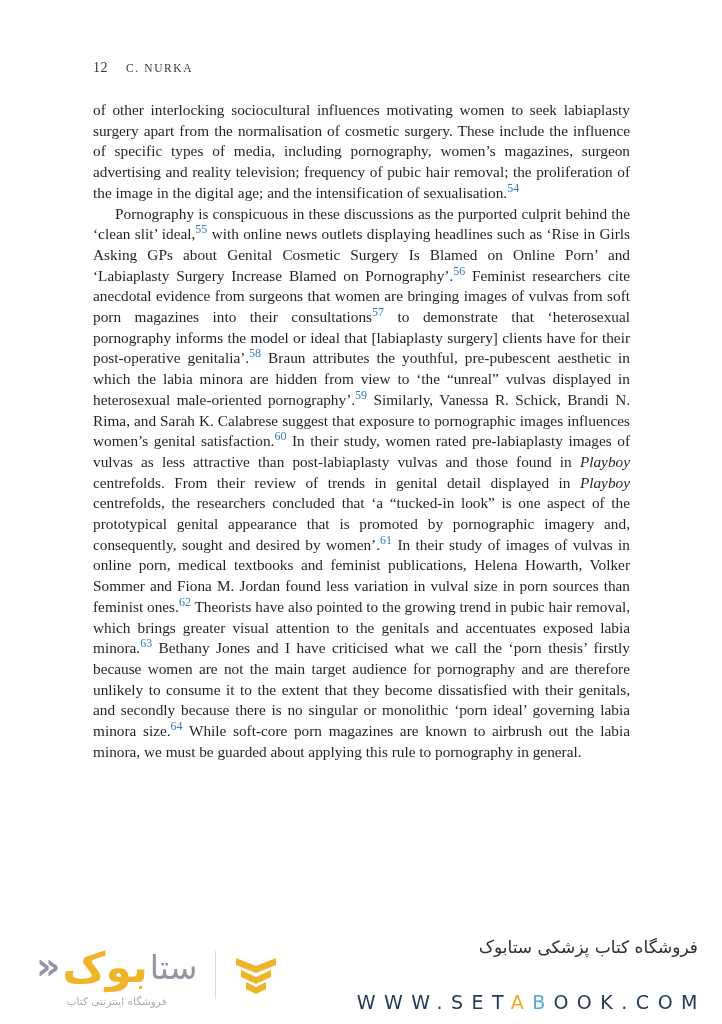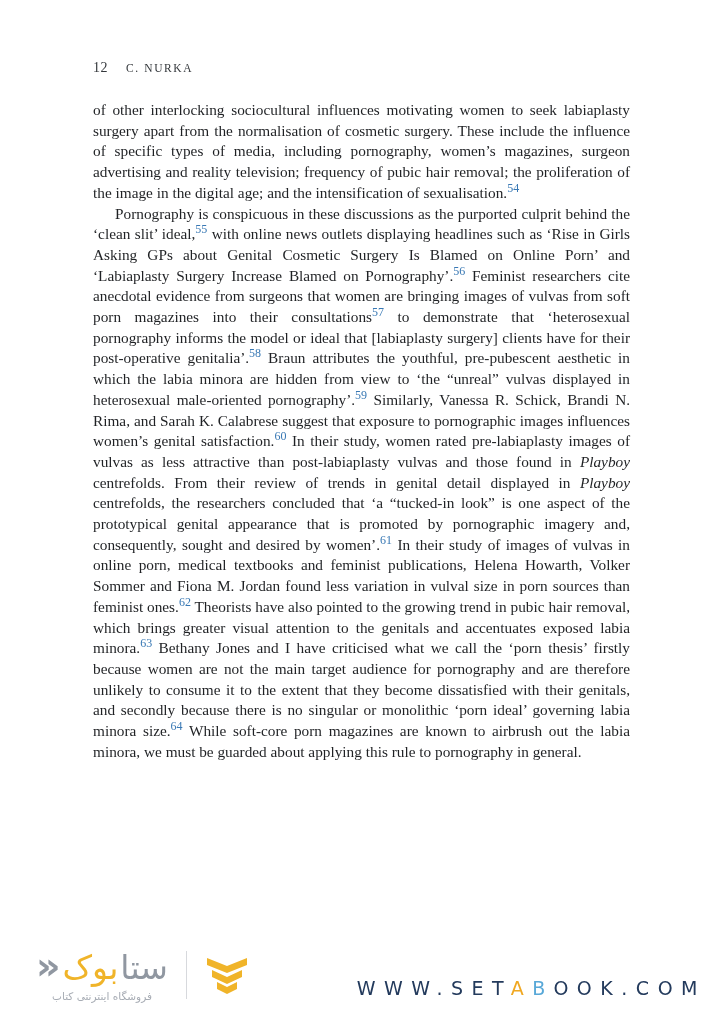--- a/index.html
+++ b/index.html
@@ -73,21 +73,21 @@
     flex-direction: column;
     align-items: center;
   }
   .logo-row {
     display: flex;
     align-items: center;
     direction: rtl;
     gap: 2px;
   }
   .brand-part-1 { color: var(--brand-grey, #9097a1); font-size: 33px; font-weight: normal; }
-  .brand-part-2 { color: var(--brand-yellow, #f0b429); font-size: 33px; font-weight: normal; }
+  .brand-part-2 { color: var(--brand-yellow, #f0b429); font-size: 42px; font-weight: bold; }
   .logo-chevron {
     color: var(--brand-grey, #9097a1);
     font-size: 38px;
     font-weight: bold;
     line-height: 1;
     margin-top: -4px;
   }
   .logo-tagline {
     direction: rtl;
     color: #a7acb4;
@@ -152,17 +152,18 @@
 
     <div class="book-icon">
       <svg width="48" height="42" viewBox="0 0 48 42" xmlns="http://www.w3.org/2000/svg" aria-hidden="true">
         <path d="M4 4 L24 12 L44 4 L44 11 L24 19 L4 11 Z" fill="#f0b429"></path>
         <path d="M9 16 L24 23 L39 16 L39 23 L24 30 L9 23 Z" fill="#f0b429"></path>
         <path d="M14 28 L24 33 L34 28 L34 35 L24 40 L14 35 Z" fill="#f0b429"></path>
       </svg>
     </div>
 
     <div class="footer-right">
+      <div class="store-title">فروشگاه کتاب پزشکی ستابوک</div>
       <div class="website-url" id="website-url"><span style="color: rgb(35, 58, 92);">W</span><span style="color: rgb(35, 58, 92);">W</span><span style="color: rgb(35, 58, 92);">W</span><span style="color: rgb(35, 58, 92);">.</span><span style="color: rgb(35, 58, 92);">S</span><span style="color: rgb(35, 58, 92);">E</span><span style="color: rgb(35, 58, 92);">T</span><span style="color: rgb(240, 168, 34);">A</span><span style="color: rgb(88, 168, 216);">B</span><span style="color: rgb(35, 58, 92);">O</span><span style="color: rgb(35, 58, 92);">O</span><span style="color: rgb(35, 58, 92);">K</span><span style="color: rgb(35, 58, 92);">.</span><span style="color: rgb(35, 58, 92);">C</span><span style="color: rgb(35, 58, 92);">O</span><span style="color: rgb(35, 58, 92);">M</span></div>
     </div>
   </footer>
 
 </div>
 
 </body></html>

